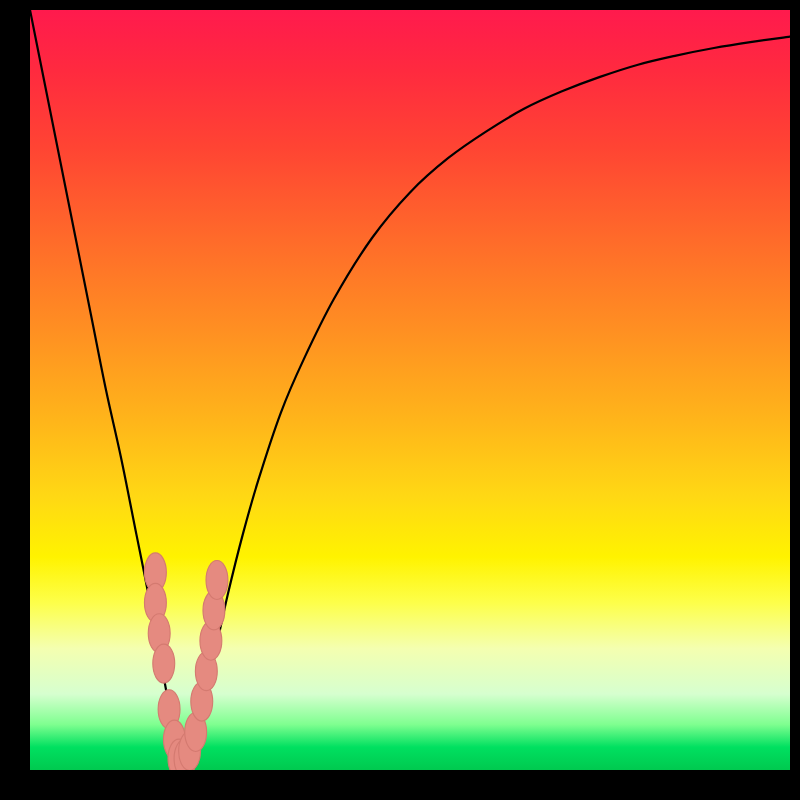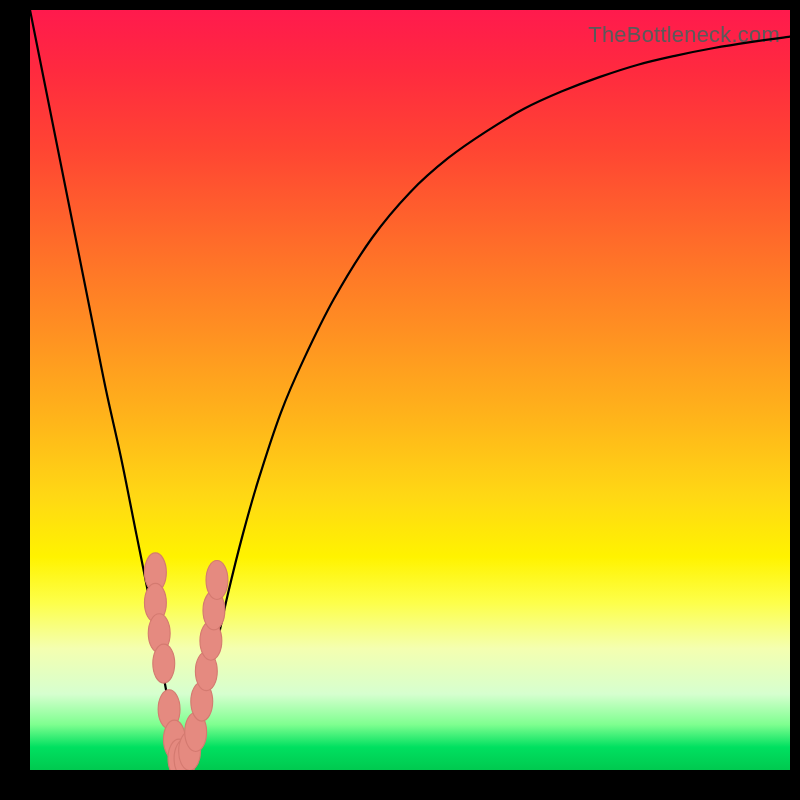--- a/index.html
+++ b/index.html
@@ -54,21 +54,20 @@
     left: 0; top: 0;
     width: 100%;
     height: 100%;
   }
 </style>
 </head>
 <body>
 
 <div class="frame">
   <div class="plot">
-    <div class="watermark">TheBottleneck.com</div>
     <svg class="curve" viewBox="0 0 100 100" preserveAspectRatio="none">
       <path id="curve-path" fill="none" stroke-width="0.35" stroke-linecap="round" vector-effect="non-scaling-stroke" d="M 0.00 0.00 C 0.33 1.67, 1.33 6.67, 2.00 10.00 C 2.67 13.33, 3.33 16.67, 4.00 20.00 C 4.67 23.33, 5.33 26.67, 6.00 30.00 C 6.67 33.33, 7.33 36.67, 8.00 40.00 C 8.67 43.33, 9.33 46.83, 10.00 50.00 C 10.67 53.17, 11.33 55.83, 12.00 59.00 C 12.67 62.17, 13.33 65.67, 14.00 69.00 C 14.67 72.33, 15.33 75.50, 16.00 79.00 C 16.67 82.50, 17.50 87.33, 18.00 90.00 C 18.50 92.67, 18.67 93.50, 19.00 95.00 C 19.33 96.50, 19.67 98.50, 20.00 99.00 C 20.33 99.50, 20.67 98.83, 21.00 98.00 C 21.33 97.17, 21.50 96.00, 22.00 94.00 C 22.50 92.00, 23.33 88.83, 24.00 86.00 C 24.67 83.17, 25.33 79.83, 26.00 77.00 C 26.67 74.17, 27.33 71.50, 28.00 69.00 C 28.67 66.50, 29.17 64.67, 30.00 62.00 C 30.83 59.33, 32.00 55.67, 33.00 53.00 C 34.00 50.33, 34.83 48.50, 36.00 46.00 C 37.17 43.50, 38.50 40.67, 40.00 38.00 C 41.50 35.33, 43.33 32.33, 45.00 30.00 C 46.67 27.67, 48.33 25.75, 50.00 24.00 C 51.67 22.25, 53.33 20.83, 55.00 19.50 C 56.67 18.17, 58.33 17.08, 60.00 16.00 C 61.67 14.92, 63.33 13.88, 65.00 13.00 C 66.67 12.12, 68.33 11.40, 70.00 10.70 C 71.67 10.00, 73.33 9.38, 75.00 8.80 C 76.67 8.22, 78.33 7.67, 80.00 7.20 C 81.67 6.73, 83.33 6.37, 85.00 6.00 C 86.67 5.63, 88.33 5.30, 90.00 5.00 C 91.67 4.70, 93.33 4.45, 95.00 4.20 C 96.67 3.95, 99.17 3.62, 100.00 3.50" stroke="#000000" style="stroke-width: 2.2px;"></path>
       <g id="markers-group">
           <ellipse cx="16.50" cy="74.00" rx="1.44" ry="2.56" fill="#e58a80" stroke="#d47a70" stroke-width="0.15"></ellipse>
           <ellipse cx="16.50" cy="78.00" rx="1.44" ry="2.56" fill="#e58a80" stroke="#d47a70" stroke-width="0.15"></ellipse>
           <ellipse cx="17.00" cy="82.00" rx="1.44" ry="2.56" fill="#e58a80" stroke="#d47a70" stroke-width="0.15"></ellipse>
           <ellipse cx="17.60" cy="86.00" rx="1.44" ry="2.56" fill="#e58a80" stroke="#d47a70" stroke-width="0.15"></ellipse>
           <ellipse cx="18.30" cy="92.00" rx="1.44" ry="2.56" fill="#e58a80" stroke="#d47a70" stroke-width="0.15"></ellipse>
           <ellipse cx="19.00" cy="96.00" rx="1.44" ry="2.56" fill="#e58a80" stroke="#d47a70" stroke-width="0.15"></ellipse>
           <ellipse cx="19.60" cy="98.50" rx="1.44" ry="2.56" fill="#e58a80" stroke="#d47a70" stroke-width="0.15"></ellipse>

